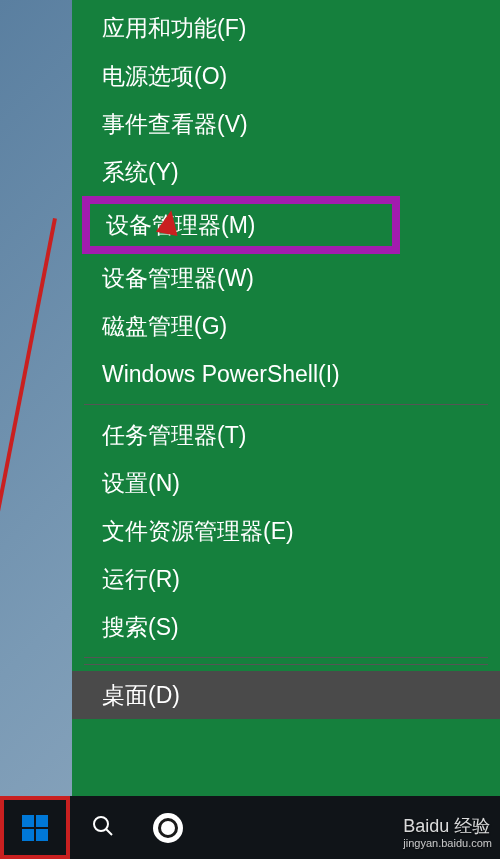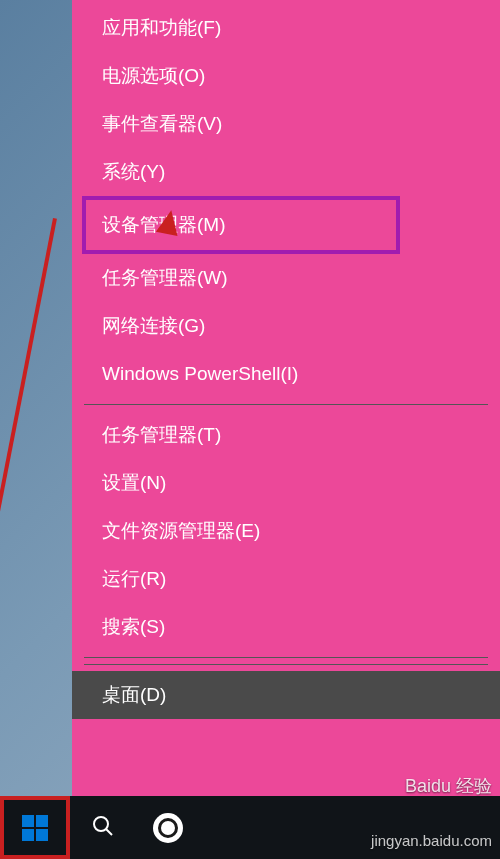--- a/index.html
+++ b/index.html
@@ -18,36 +18,36 @@
       width: 500px;
       height: 859px;
       background: linear-gradient(135deg, #5a7fa0 0%, #7a9ab5 50%, #9ab0c5 100%);
     }
     .context-menu {
       position: absolute;
       left: 72px;
       top: 0;
       width: 428px;
       height: 796px;
-      background: #ec4899;
+      background: #15803d;
       color: #fff;
-      font-size: 19px;
+      font-size: 23px;
       padding-top: 4px;
     }
     .menu-item {
       height: 48px;
       display: flex;
       align-items: center;
       padding-left: 30px;
       padding-right: 20px;
       cursor: pointer;
       position: relative;
     }
     .menu-item.highlighted {
-      border: 4px solid #a21caf;
+      border: 8px solid #a21caf;
       height: 58px;
       margin-left: 10px;
       margin-right: 100px;
       padding-left: 16px;
     }
     .menu-divider {
       height: 1px;
       background: #555;
       margin: 6px 12px;
     }
@@ -118,29 +118,28 @@
       border-radius: 50%;
       position: absolute;
     }
     .watermark {
       position: absolute;
       right: 8px;
       bottom: 10px;
       color: rgba(255,255,255,0.85);
       font-size: 18px;
       font-family: Arial, sans-serif;
-      text-align: right;
+      text-align: left;
       text-shadow: 0 1px 2px rgba(0,0,0,0.6);
       line-height: 1.1;
     }
     .watermark .small {
-      font-size: 15px;
+      font-size: 11px;
       display: block;
       opacity: 0.9;
-      margin-top: 36px;
     }
     .arrow-line {
       position: absolute;
       left: 53px;
       top: 218px;
       width: 4px;
       height: 590px;
       background: #c92020;
       transform-origin: top left;
       transform: rotate(11deg);
@@ -178,24 +177,24 @@
       </div>
       <div class="menu-item">
         <span>系统(Y)</span>
       </div>
     </div>
   <div class="menu-item highlighted">
     <span>设备管理器(M)</span>
   </div>
   <div id="menu-section-2">
       <div class="menu-item">
-        <span>任务管理器(W)</span>
-      </div>
-      <div class="menu-item">
-        <span>网络连接(G)</span>
+        <span>设备管理器(W)</span>
+      </div>
+      <div class="menu-item">
+        <span>磁盘管理(G)</span>
       </div>
       <div class="menu-item">
         <span>Windows PowerShell(I)</span>
       </div>
     </div>
   <div class="menu-divider"></div>
   <div id="menu-section-3">
       <div class="menu-item">
         <span>任务管理器(T)</span>
       </div>

